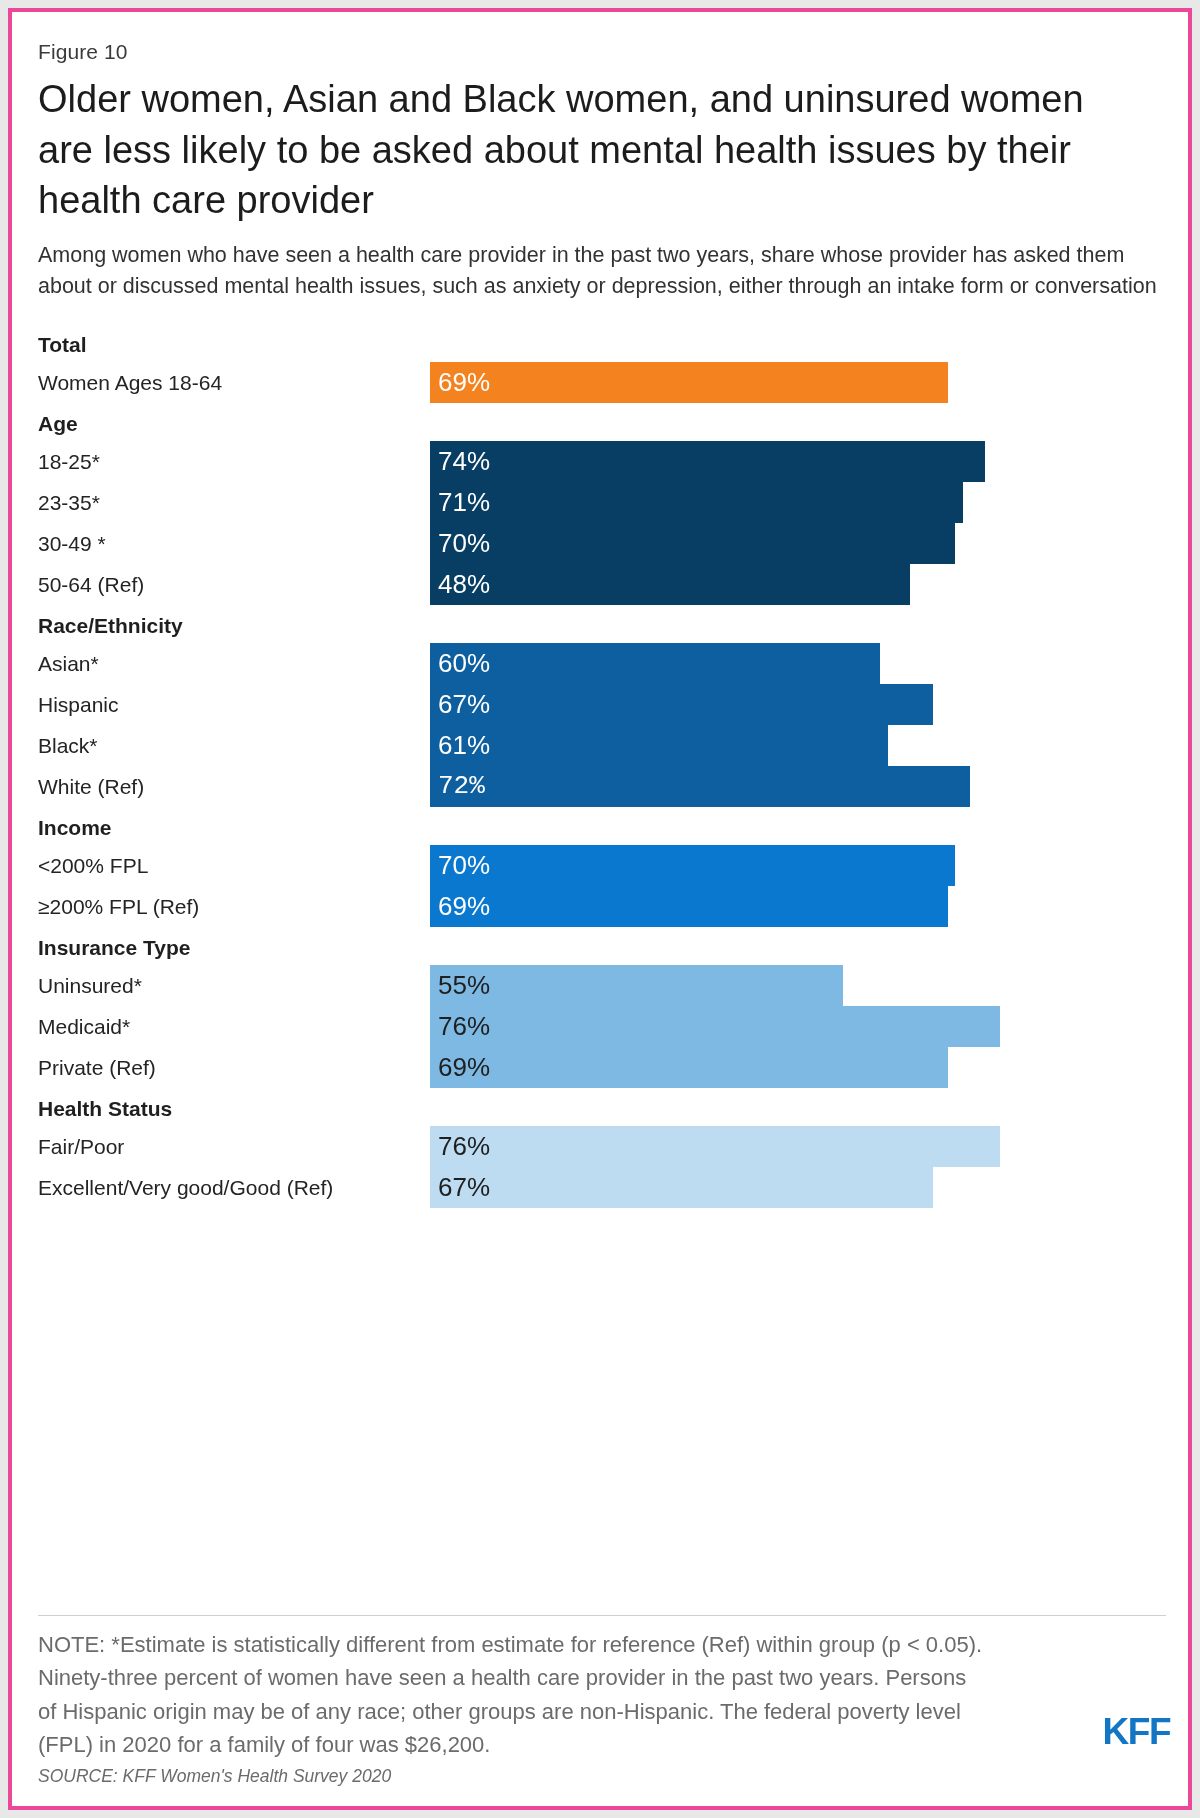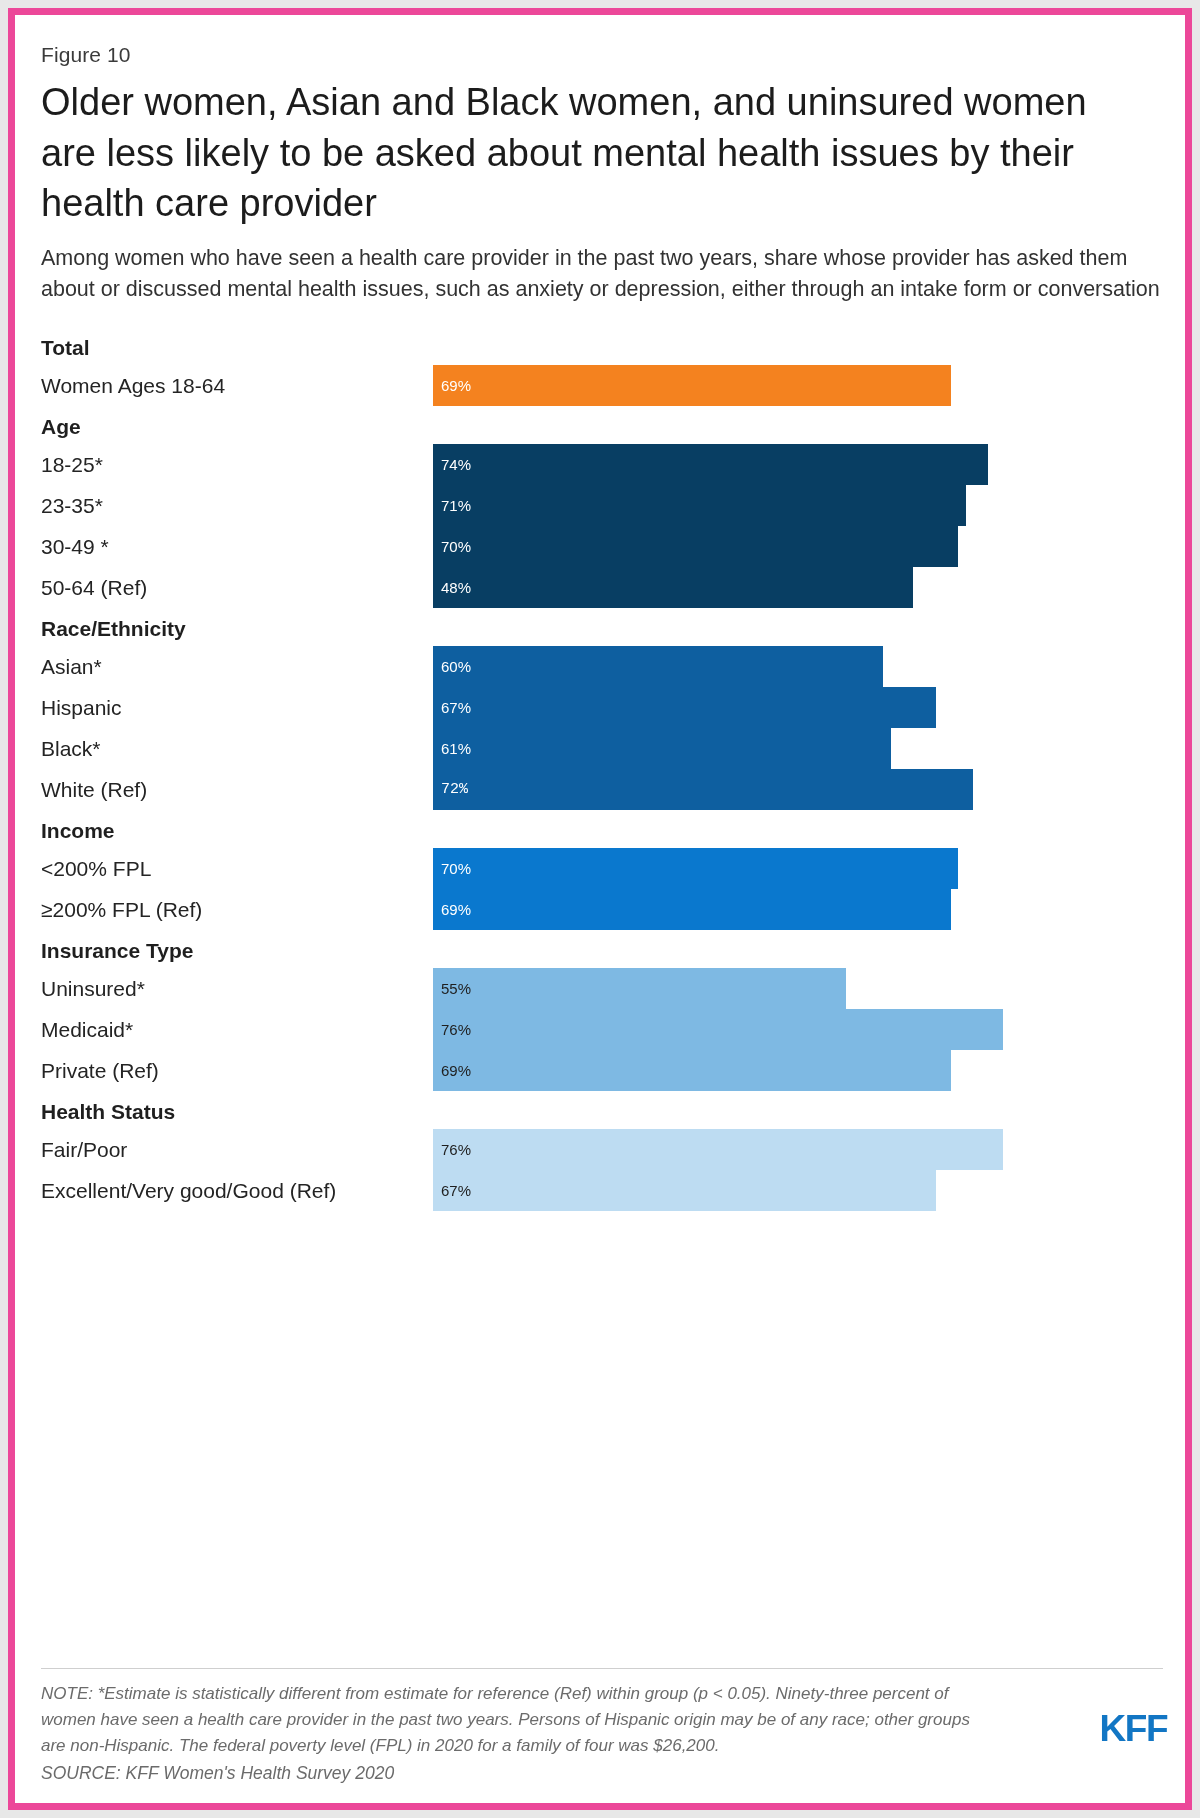--- a/index.html
+++ b/index.html
@@ -13,21 +13,21 @@
     font-family: "Liberation Sans", sans-serif;
     overflow: hidden;
   }
   .card {
     position: absolute;
     left: 8px;
     top: 8px;
     width: 1184px;
     height: 1802px;
     background: #ffffff;
-    border: 7px solid #ec4899;
+    border: 4px solid #ec4899;
     box-sizing: border-box;
   }
   .inner {
     position: absolute;
     left: 26px;
     top: 20px;
     right: 22px;
     bottom: 0;
   }
 
@@ -99,42 +99,41 @@
     top: 0;
     height: 41px;
     box-sizing: border-box;
   }
   .bar-value {
     position: absolute;
     left: 8px;
     top: 0;
     height: 41px;
     line-height: 41px;
-    font-size: 15px;
+    font-size: 26px;
     white-space: nowrap;
   }
   .v-light { color: #ffffff; }
   .v-dark  { color: #1f1f1f; }
 
   .footer {
     position: absolute;
     left: 26px;
     right: 22px;
     bottom: 16px;
   }
   .divider {
     border-top: 1px solid #cfcfcf;
     margin-bottom: 12px;
   }
   .note {
-    font-size: 17px;
+    font-size: 22px;
     line-height: 1.52;
     color: #6b6b6b;
     max-width: 950px;
-    font-style: italic;
   }
   .source {
     font-size: 17.5px;
     line-height: 1.52;
     color: #6b6b6b;
     margin-top: 2px;
     font-style: italic;
   }
   .kff-logo {
     position: absolute;

